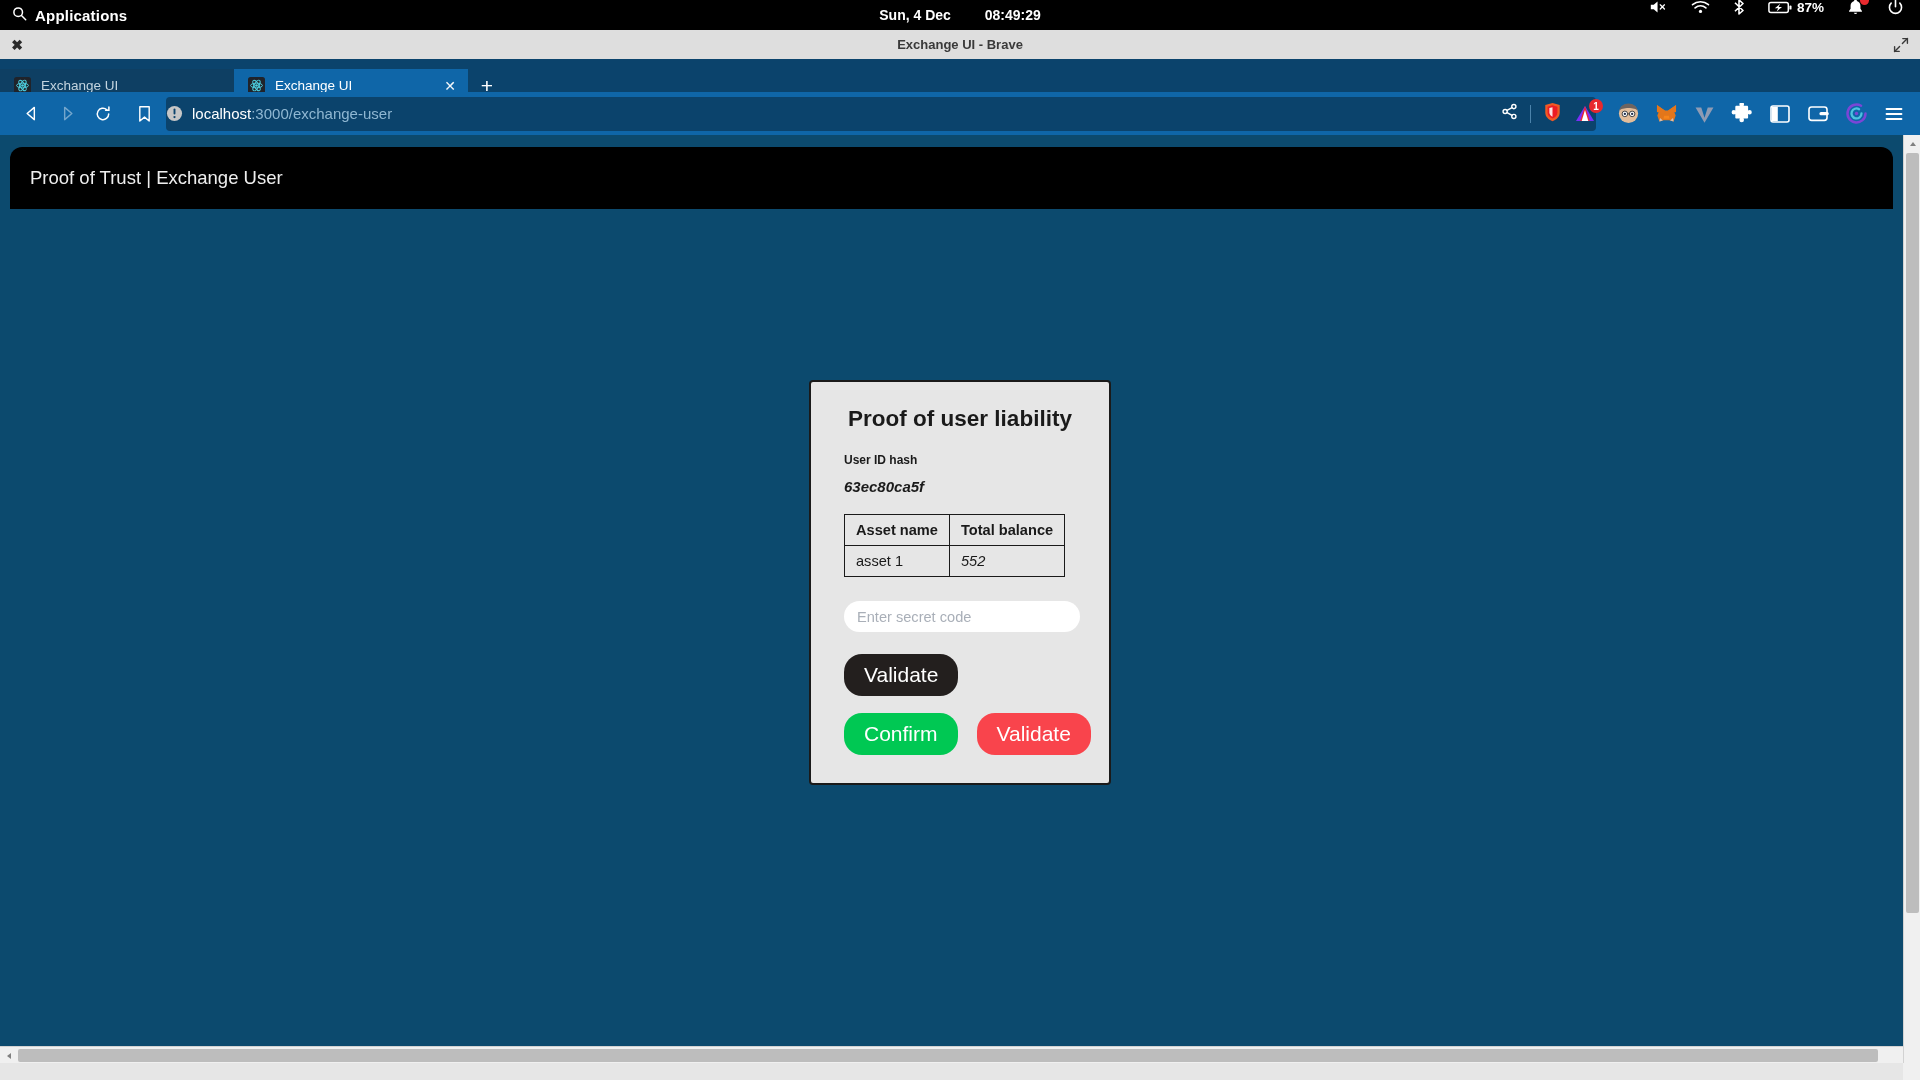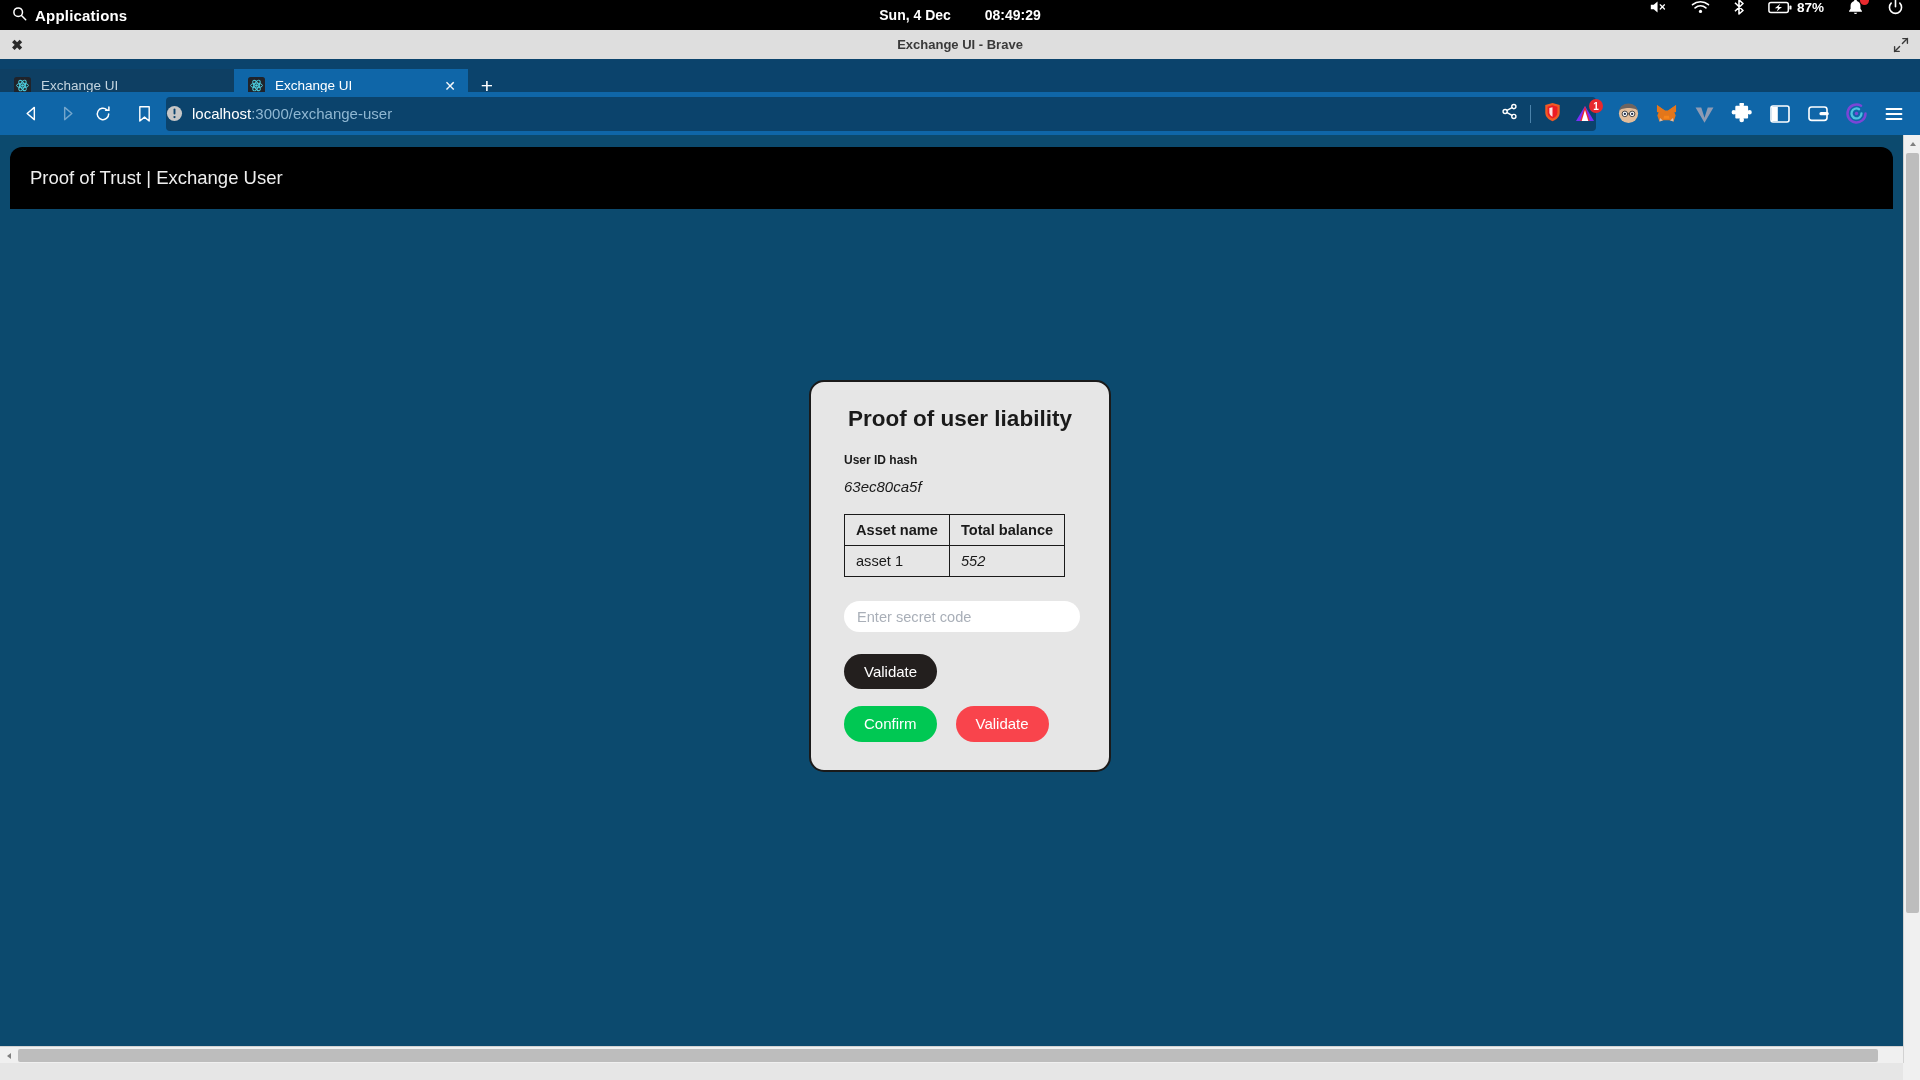--- a/index.html
+++ b/index.html
@@ -178,34 +178,35 @@
   .app-header-title {
     color: #eeeeee; font-size: 18.5px; font-weight: 400;
   }
 
   .card {
     position: absolute;
     left: 809px; top: 245px;
     width: 302px;
     background: #e6e6e6;
     border: 2px solid #1a1a1a;
-    border-radius: 15px;
+    border-radius: 4px;
     padding: 24px 33px 28px 33px;
   }
   .card-title {
     font-size: 22.5px; font-weight: bold; color: #1a1a1a;
     text-align: center; margin-bottom: 21px;
   }
   .field-label {
     font-size: 12px; font-weight: bold; color: #1a1a1a;
     margin-bottom: 11px;
   }
   .field-value {
     font-size: 15px; font-style: italic; color: #1a1a1a;
     margin-bottom: 19px;
+    font-weight: bold;
   }
   table.balances {
     border-collapse: collapse;
     margin-bottom: 24px;
   }
   table.balances th, table.balances td {
     border: 1.6px solid #1a1a1a;
     padding: 7px 11px;
     font-size: 14.6px;
     color: #1a1a1a;
@@ -227,21 +228,21 @@
     font-family: "Liberation Sans", sans-serif;
     color: #1a1a1a;
     margin-bottom: 22px;
     outline: none;
   }
   .secret-input::placeholder { color: #a9afb8; }
 
   .btn {
     border: none;
     border-radius: 18px;
-    font-size: 15px;
+    font-size: 21px;
     font-family: "Liberation Sans", sans-serif;
     color: #ffffff;
     padding: 9px 20px;
     cursor: pointer;
     line-height: 1.15;
   }
   .btn-validate { background: #231f1e; margin-bottom: 17px; }
   .btn-row { display: flex; gap: 19px; }
   .btn-confirm { background: #00c853; }
   .btn-challenge { background: #f9444c; }

